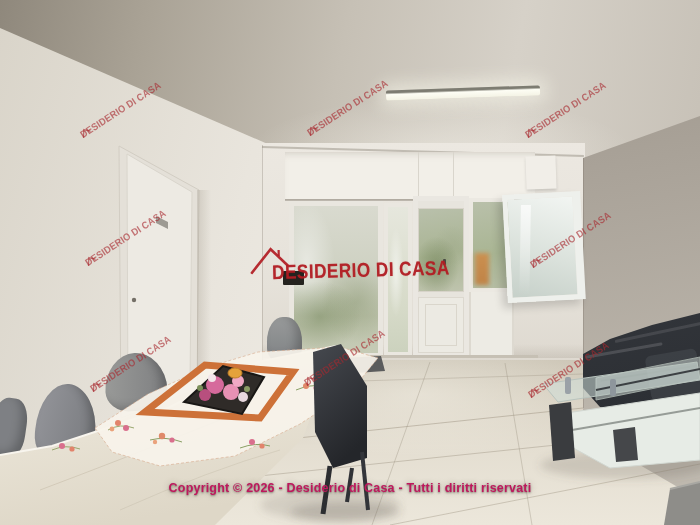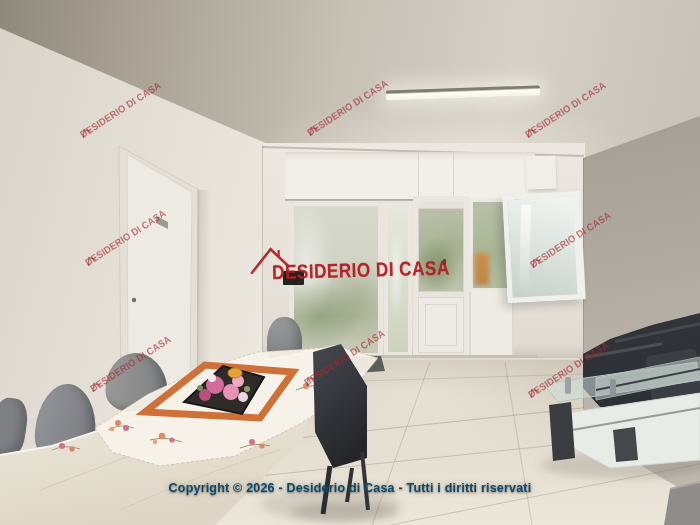--- a/index.html
+++ b/index.html
@@ -116,21 +116,21 @@
   .wm span{position:static;}
   .wm-central{left:250px;top:244px;width:210px;height:40px;transform:rotate(-1.5deg);
     color:rgba(177,29,35,.93);}
   .wm-central .roof{left:0;top:0;}
   .wm-central .txt{left:22px;top:15px;font-weight:bold;font-size:20px;letter-spacing:.5px;
     transform:scaleX(.86);transform-origin:left top;white-space:nowrap;
     text-shadow:0 0 1px rgba(177,29,35,.4);}
 
   
   .copyright{left:0;right:0;top:481px;text-align:center;font-weight:bold;font-size:12.5px;
-    color:#0c4a6e;letter-spacing:.2px;
+    color:#be185d;letter-spacing:.2px;
     text-shadow:0 1px 2px rgba(70,62,50,.6),0 0 6px rgba(70,62,50,.35);}
 </style>
 </head>
 <body>
 
 <div id="stage">
 
   <div class="floor"></div>
   <div class="ceiling"></div>
   <div class="wall-left"></div>

